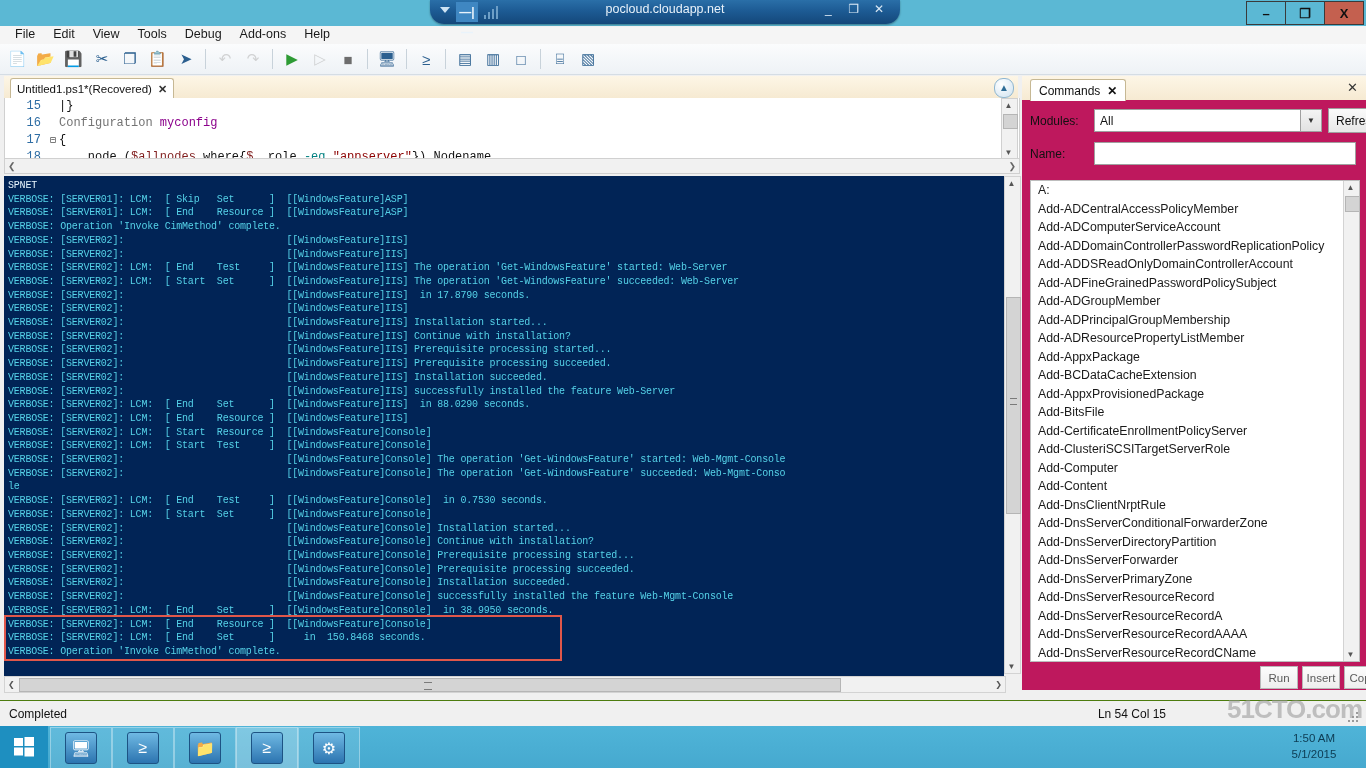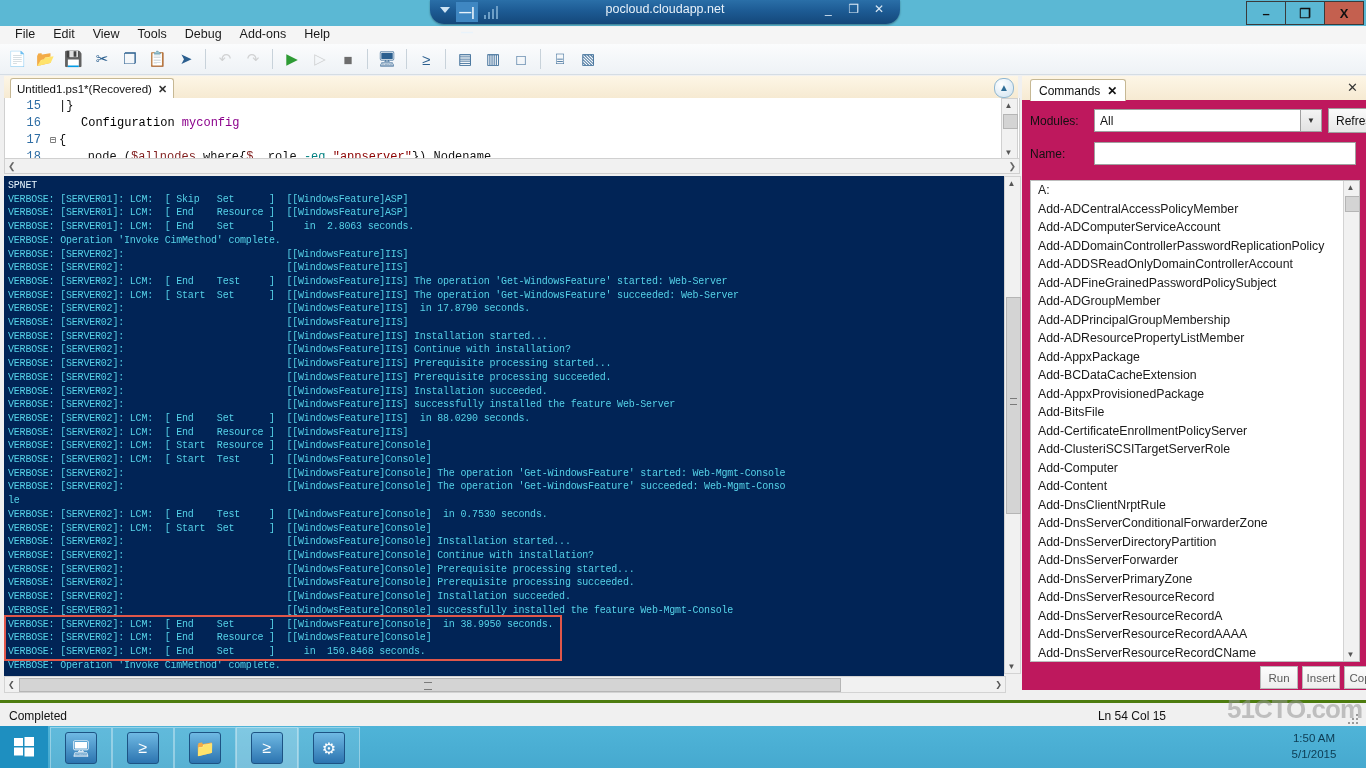--- a/index.html
+++ b/index.html
@@ -47,21 +47,21 @@
      border:1px solid #c6b894;border-bottom:none;border-top-left-radius:3px;border-top-right-radius:3px;
      padding:0 6px;display:flex;align-items:center;gap:6px;font-size:11.5px;color:#111;}
   #filetab .x{font-size:11px;color:#333;font-weight:bold;}
   #collapse{position:absolute;right:4px;top:2px;width:18px;height:18px;border-radius:9px;
      background:radial-gradient(circle at 35% 30%,#fff,#cfe2f0);border:1px solid #8fb6d0;
      color:#2e6c96;font-size:10px;text-align:center;line-height:17px;}
   #editor{position:absolute;left:0;top:22px;width:1014px;height:60px;background:#fff;border:1px solid #d0d0d0;border-top:none;overflow:hidden;}
   .cl{display:flex;font-family:"Liberation Mono",monospace;font-size:12px;line-height:17px;white-space:pre;}
   .ln{width:36px;text-align:right;color:#2e6da4;padding-right:6px;flex:none;}
   .fold{width:12px;color:#555;flex:none;text-align:center;font-size:10px;}
-  .kw{color:#000000;margin-left:22px;} .cmd{color:#8b008b;} .var{color:#7f1d1d;} .str{color:#8b0000;} .op{color:#008080;} .pl{color:#111;}
+  .kw{color:#737373;} .cmd{color:#8b008b;} .var{color:#7f1d1d;} .str{color:#8b0000;} .op{color:#008080;} .pl{color:#111;}
   #editor-vs{position:absolute;right:0;top:22px;width:15px;height:60px;background:#f1f1f1;border:1px solid #d0d0d0;}
   #ed-hs{position:absolute;left:0;top:82px;width:1014px;height:14px;background:#f1f1f1;border:1px solid #d0d0d0;display:flex;align-items:center;justify-content:space-between;}
   #ed-hs span{font-size:9px;color:#666;padding:0 3px;}
   
   #console{position:absolute;left:4px;top:176px;width:1000px;height:500px;background:#012456;overflow:hidden;}
   #console-inner{position:absolute;left:4px;top:3px;width:1000px;}
   .co{font-family:"Liberation Mono",monospace;font-size:10px;line-height:13.7px;color:#55d2e8;white-space:pre;letter-spacing:-0.2px;}
   .co.hdr{color:#e8f6ff;}
   #redbox{position:absolute;left:4px;top:615px;width:554px;height:42px;border:2px solid #e0574a;pointer-events:none;}
   #con-vs{position:absolute;left:1004px;top:176px;width:15px;height:496px;background:#f1f1f1;border:1px solid #d3d3d3;}
@@ -80,21 +80,21 @@
   .fin{height:21px;border:1px solid #a0a0a0;background:#fff;font-size:12px;color:#111;display:flex;align-items:center;padding:0 5px;}
   .fddbtn{width:20px;height:21px;border:1px solid #a0a0a0;border-left:none;background:linear-gradient(to bottom,#f4f4f4,#e2e2e2);display:flex;align-items:center;justify-content:center;font-size:8px;color:#333;}
   #refresh{height:23px;border:1px solid #a0a0a0;background:linear-gradient(to bottom,#fafafa,#e8e8e8);font-size:12px;color:#111;display:flex;align-items:center;padding:0 7px;}
   #cmdlist{position:absolute;left:8px;top:104px;width:328px;height:480px;border:1px solid #bdbdbd;background:#fff;overflow:hidden;}
   .cmdi{font-size:12.3px;color:#1a1a1a;line-height:18.5px;padding-left:7px;white-space:nowrap;}
   #cl-vs{position:absolute;right:0;top:0;width:15px;height:480px;background:#f1f1f1;border-left:1px solid #d3d3d3;}
   #cl-thumb{position:absolute;left:1px;top:15px;width:13px;height:14px;background:#d4d4d4;border:1px solid #b5b5b5;}
   #cmdbtns{position:absolute;left:1240px;top:666px;display:flex;gap:4px;padding-left:20px;}
   .cbtn{width:36px;height:21px;border:1px solid #b8b8b8;background:linear-gradient(to bottom,#fcfcfc,#eeeeee);font-size:11.5px;color:#5a5a5a;display:flex;align-items:center;justify-content:center;}
   
-  #statusbar{position:absolute;left:0;top:700px;width:1366px;height:26px;background:#f0f0f0;border-top:3px solid #4d7c0f;display:flex;align-items:center;}
+  #statusbar{position:absolute;left:0;top:700px;width:1366px;height:26px;background:#f0f0f0;border-top:1px solid #4d7c0f;display:flex;align-items:center;}
   #status-text{font-size:12px;color:#111;margin-left:9px;}
   #lncol{position:absolute;right:200px;font-size:12px;color:#111;}
   #resizer{position:absolute;right:6px;bottom:3px;width:16px;height:16px;}
   
   .wm{position:absolute;pointer-events:none;font-weight:bold;}
   #wm1{right:4px;top:694px;font-size:26px;color:rgba(150,150,150,.55);letter-spacing:-1px;}
   #wm2{right:40px;top:724px;font-size:24px;color:rgba(60,90,160,.45);}
   
   #taskbar{position:absolute;left:0;top:726px;width:1366px;height:42px;background:linear-gradient(to bottom,#4fb4d8,#46a9cf);}
   #start{position:absolute;left:0;top:0;width:48px;height:42px;background:#1e8fc0;display:flex;align-items:center;justify-content:center;}
@@ -175,21 +175,20 @@
         <span>❮</span>
         <span>❯</span>
       </div>
     </div>
 
     <div id="console">
       <div id="console-inner">
           <div class="co hdr">SPNET</div>
           <div class="co">VERBOSE: [SERVER01]: LCM:  [ Skip   Set      ]  [[WindowsFeature]ASP]</div>
           <div class="co">VERBOSE: [SERVER01]: LCM:  [ End    Resource ]  [[WindowsFeature]ASP]</div>
-          <div class="co">VERBOSE: [SERVER01]: LCM:  [ End    Set      ]     in  2.8063 seconds.</div>
           <div class="co">VERBOSE: Operation 'Invoke CimMethod' complete.</div>
           <div class="co">VERBOSE: [SERVER02]:                            [[WindowsFeature]IIS]</div>
           <div class="co">VERBOSE: [SERVER02]:                            [[WindowsFeature]IIS]</div>
           <div class="co">VERBOSE: [SERVER02]: LCM:  [ End    Test     ]  [[WindowsFeature]IIS] The operation 'Get-WindowsFeature' started: Web-Server</div>
           <div class="co">VERBOSE: [SERVER02]: LCM:  [ Start  Set      ]  [[WindowsFeature]IIS] The operation 'Get-WindowsFeature' succeeded: Web-Server</div>
           <div class="co">VERBOSE: [SERVER02]:                            [[WindowsFeature]IIS]  in 17.8790 seconds.</div>
           <div class="co">VERBOSE: [SERVER02]:                            [[WindowsFeature]IIS]</div>
           <div class="co">VERBOSE: [SERVER02]:                            [[WindowsFeature]IIS] Installation started...</div>
           <div class="co">VERBOSE: [SERVER02]:                            [[WindowsFeature]IIS] Continue with installation?</div>
           <div class="co">VERBOSE: [SERVER02]:                            [[WindowsFeature]IIS] Prerequisite processing started...</div>

